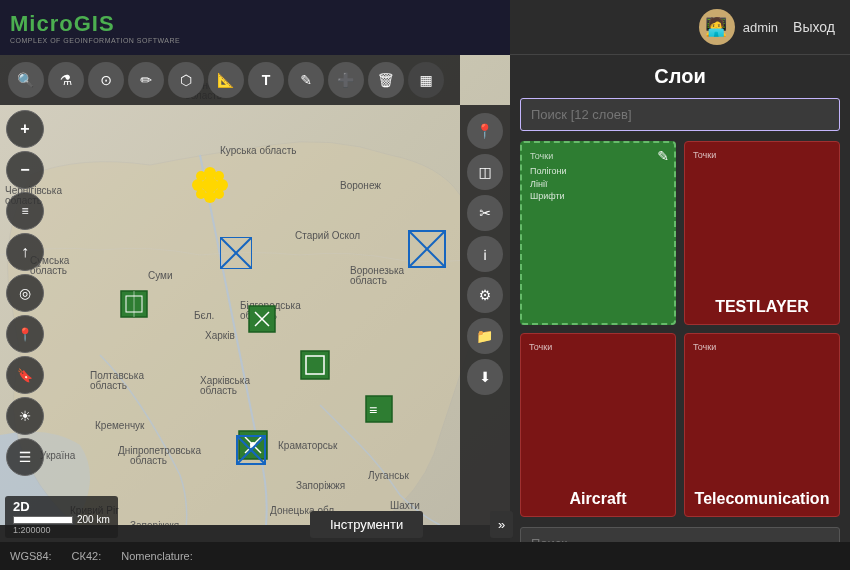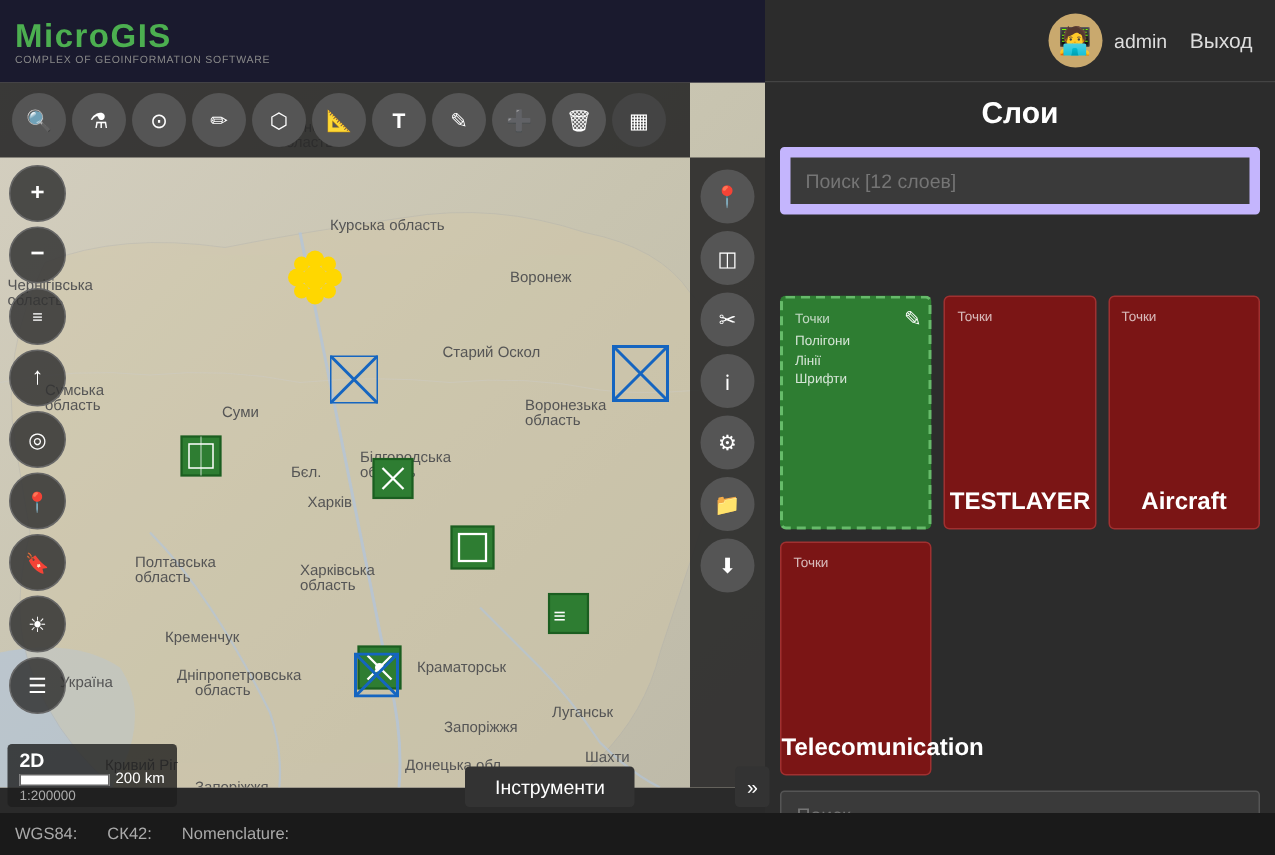--- a/index.html
+++ b/index.html
@@ -114,27 +114,27 @@
     #right-panel {
       position: absolute; top: 55px; left: 510px; width: 340px; height: 515px;
       background: #2c2c2c; display: flex; flex-direction: column; padding: 10px;
       z-index: 10;
     }
     #panel-title {
       text-align: center; color: white; font-size: 20px; font-weight: bold;
       margin-bottom: 10px;
     }
     #search-layers {
-      width: 100%; padding: 8px 10px; background: #3a3a3a; border: 7px solid #c4b5fd;
+      width: 100%; padding: 8px 10px; background: #3a3a3a; border: 1px solid #c4b5fd;
       color: #aaa; font-size: 13px; border-radius: 3px; margin-bottom: 10px;
     }
 
     
     #layers-grid {
-      display: grid; grid-template-columns: 1fr 1fr 1fr; gap: 8px; flex: 1; margin-top: 44px;
+      display: grid; grid-template-columns: 1fr 1fr; gap: 8px; flex: 1;
     }
     .layer-card {
       border-radius: 4px; padding: 8px; cursor: pointer; position: relative;
       display: flex; flex-direction: column; min-height: 90px;
     }
     .layer-card.green { background: #2e7d32; border: 2px dashed #66bb6a; }
     .layer-card.red { background: #7b1515; border: 1px solid #a03030; }
     .layer-type-badge {
       font-size: 9px; color: rgba(255,255,255,0.7); margin-bottom: 4px;
     }
@@ -215,21 +215,21 @@
     <div style="position:absolute;top:130px;left:5px;" class="map-label">Чернігівська</div>
     <div style="position:absolute;top:140px;left:5px;" class="map-label">область</div>
     <div style="position:absolute;top:245px;left:240px;" class="map-label">Білгородська</div>
     <div style="position:absolute;top:255px;left:240px;" class="map-label">область</div>
     <div style="position:absolute;top:255px;left:194px;" class="map-label">Бєл.</div>
     <div style="position:absolute;top:275px;left:205px;" class="map-label">Харків</div>
     <div style="position:absolute;top:320px;left:200px;" class="map-label">Харківська</div>
     <div style="position:absolute;top:330px;left:200px;" class="map-label">область</div>
     <div style="position:absolute;top:315px;left:90px;" class="map-label">Полтавська</div>
     <div style="position:absolute;top:325px;left:90px;" class="map-label">область</div>
-    <div style="position:absolute;top:365px;left:110px;" class="map-label">Кременчук</div>
+    <div style="position:absolute;top:365px;left:95px;" class="map-label">Кременчук</div>
     <div style="position:absolute;top:390px;left:118px;" class="map-label">Дніпропетровська</div>
     <div style="position:absolute;top:400px;left:130px;" class="map-label">область</div>
     <div style="position:absolute;top:385px;left:278px;" class="map-label">Краматорськ</div>
     <div style="position:absolute;top:415px;left:368px;" class="map-label">Луганськ</div>
     <div style="position:absolute;top:425px;left:296px;" class="map-label">Запоріжжя</div>
     <div style="position:absolute;top:450px;left:270px;" class="map-label">Донецька обл.</div>
     <div style="position:absolute;top:465px;left:130px;" class="map-label">Запоріжжя</div>
 
     <div style="position:absolute;top:450px;left:70px;" class="map-label">Кривий Ріг</div>
     <div style="position:absolute;top:445px;left:390px;" class="map-label">Шахти</div>

